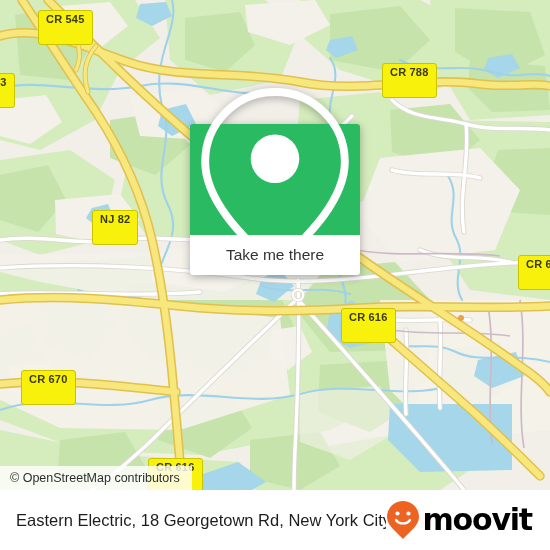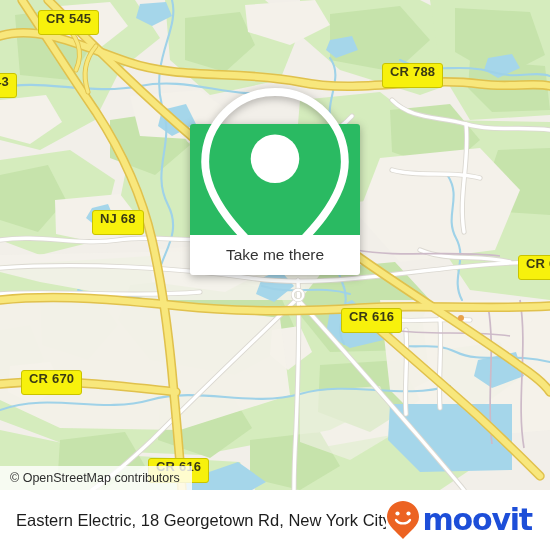--- a/index.html
+++ b/index.html
@@ -36,25 +36,25 @@
     height: 490px;
   }
 
   
   .shield {
     position: absolute;
     background: #f7f10c;
     border: 1px solid #c9c300;
     border-radius: 3px;
     color: #3a3a15;
-    font-size: 13px;
+    font-size: 11px;
     font-weight: bold;
     font-family: "Liberation Sans", sans-serif;
     letter-spacing: 0.2px;
-    padding: 2px 7px 9px 7px;
+    padding: 2px 7px 19px 7px;
     line-height: 12px;
     white-space: nowrap;
     box-sizing: border-box;
   }
 
   
   #attribution {
     position: absolute;
     left: 0;
     top: 466px;
@@ -134,21 +134,21 @@
   }
   #brand {
     display: flex;
     align-items: center;
     gap: 3px;
     flex: none;
   }
   #brand-word {
     font-size: 30px;
     font-weight: bold;
-    color: #1d4ed8;
+    color: #000000;
     letter-spacing: -1.2px;
     font-family: "DejaVu Sans", sans-serif;
     line-height: 30px;
   }
 </style>
 </head>
 <body>
 
 <div id="app">
 
@@ -316,21 +316,21 @@
         <circle cx="298" cy="295" r="5.2" fill="none" stroke="#dbd8d1" stroke-width="4"></circle>
         <circle cx="298" cy="295" r="5.2" fill="none" stroke="#ffffff" stroke-width="2.4"></circle>
 
         <circle cx="461" cy="318" r="3" fill="#e8a24a"></circle>
       </g>
     </svg>
 
     <div class="shield" style="left:38px; top:10px;">CR 545</div>
     <div class="shield" style="left:382px; top:63px;">CR 788</div>
     <div class="shield" style="left:-14px; top:73px;">43</div>
-    <div class="shield" style="left:92px; top:210px;">NJ 68</div>
+    <div class="shield" style="left:92px; top:210px;">NJ 82</div>
     <div class="shield" style="left:518px; top:255px;">CR 61</div>
     <div class="shield" style="left:341px; top:308px;">CR 616</div>
     <div class="shield" style="left:21px; top:370px;">CR 670</div>
     <div class="shield" style="left:148px; top:458px;">CR 616</div>
 
     <div id="attribution">
       <span>© OpenStreetMap contributors</span>
     </div>
 
     <div id="popup">

